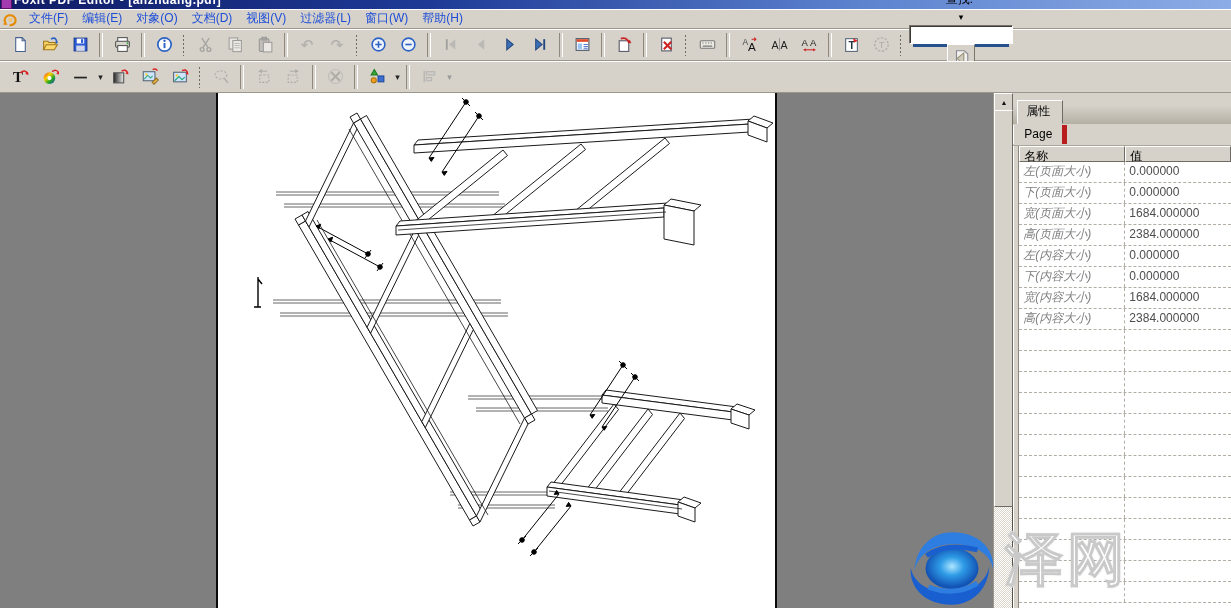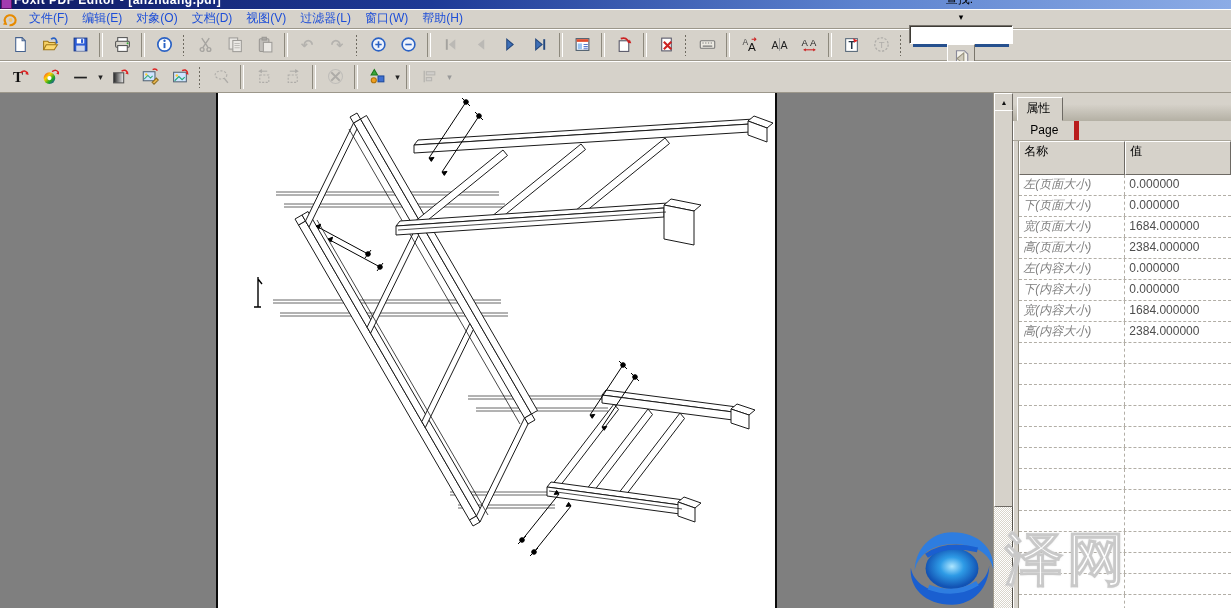--- a/index.html
+++ b/index.html
@@ -70,25 +70,25 @@
     border:1px solid;border-color:#fff #6e6a64 #6e6a64 #fff;}
   
   .panel{width:218px;height:516px;background:#84cc16;border-left:1px solid #55524a;
     box-shadow:1px 0 0 #ffffff inset;display:flex;flex-direction:column;font-size:12px;}
   .tabstrip{height:27px;padding:4px 0 0 4px;display:flex;align-items:flex-end;
     background:linear-gradient(#d6d2ca 40%,#b4b0a4);}
   .tab1{background:#d6d2ca;border:1px solid;border-color:#fff #6e6a64 transparent #fff;
     padding:2px 12px 3px 8px;position:relative;top:0;}
   .tabrow{height:21px;display:flex;align-items:center;background:#d6d2ca;
     border-bottom:1px solid #aaa69a;}
-  .tab2{padding:2px 16px;border-right:5px solid #b91c1c;border-left:1px solid #fff;height:15px;}
+  .tab2{padding:2px 10px;border-right:5px solid #b91c1c;border-left:1px solid #fff;height:15px;}
   .ptable{flex:1;display:flex;background:#fff;position:relative;}
   .gutter{width:5px;background:#d6d2ca;border-right:1px solid #8d897d;box-shadow:1px 0 0 #fff inset;}
   .grid{flex:1;display:flex;flex-direction:column;}
-  .ghead{display:flex;height:34px;}
+  .ghead{display:flex;height:16px;}
   .ghead .hc{background:#d6d2ca;border:1px solid;border-color:#fff #6e6a64 #6e6a64 #fff;
     padding:1px 4px;box-sizing:border-box;}
   .hc.c1{width:106px;}
   .hc.c2{flex:1;}
   .prow{display:flex;height:20px;line-height:19px;border-bottom:1px dashed #b2aea6;}
   .prow .c1{width:106px;padding-left:4px;color:#7e7e7e;border-right:1px dashed #b2aea6;
     overflow:hidden;white-space:nowrap;box-sizing:border-box;font-style:italic;}
   .prow .c2{flex:1;padding-left:4px;color:#4d4d4d;overflow:hidden;white-space:nowrap;}
   
   .watermark{position:absolute;left:903px;top:433px;display:flex;align-items:flex-start;

